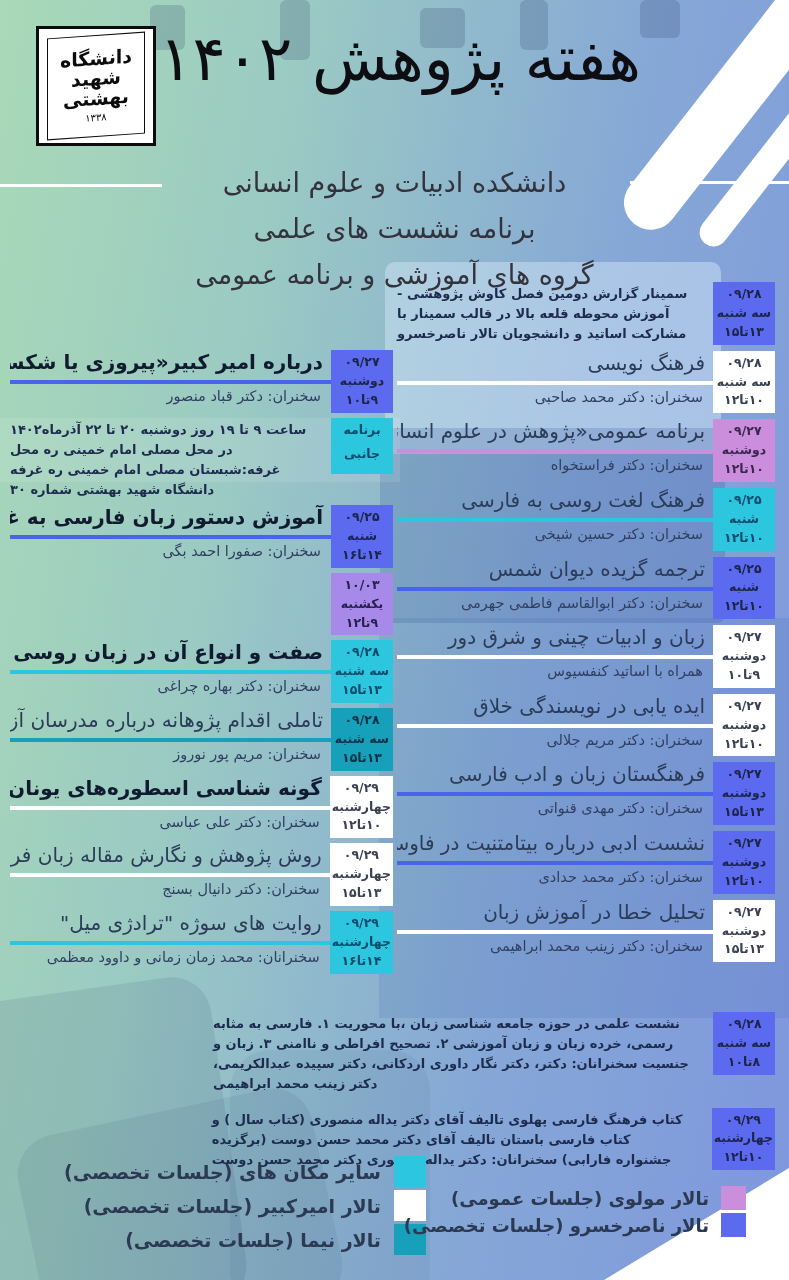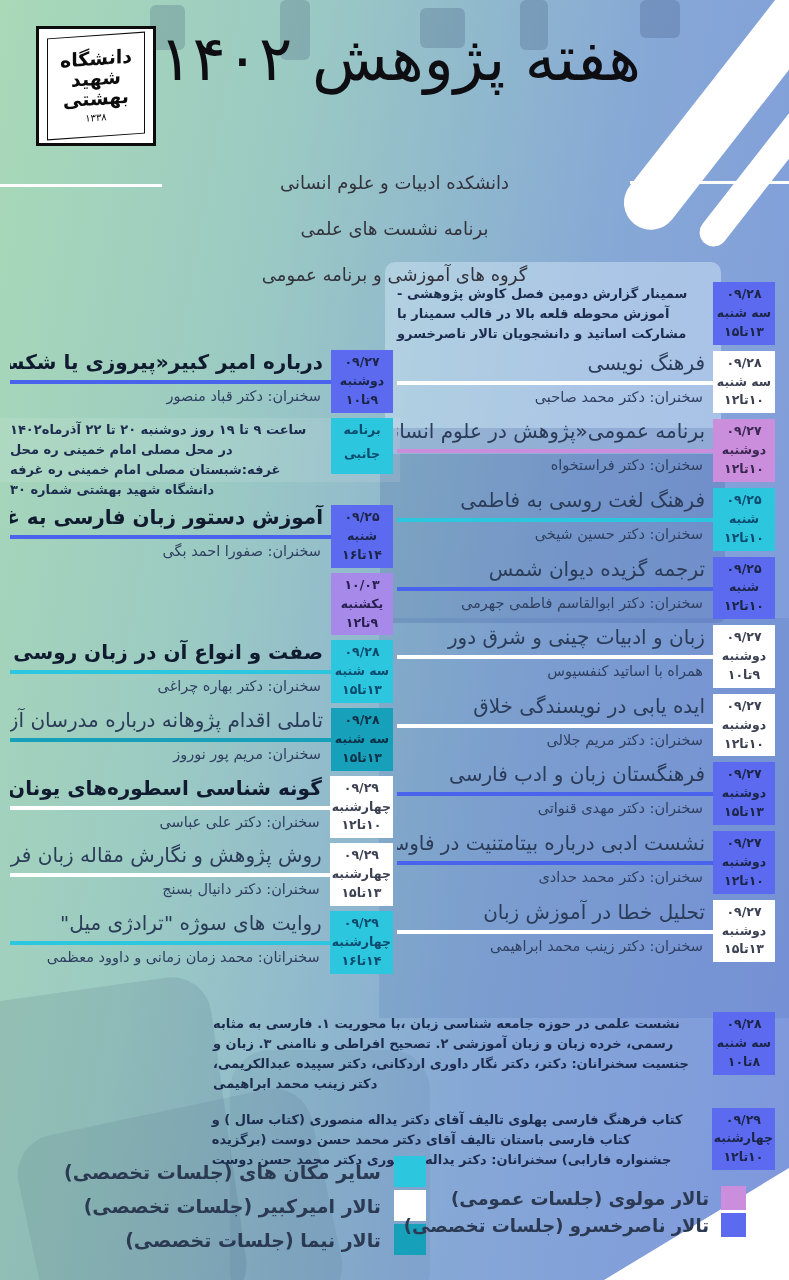--- a/index.html
+++ b/index.html
@@ -30,21 +30,21 @@
   .hline{position:absolute;background:#fff;height:3px;pointer-events:none;}
   #hline-l{left:0;top:184px;width:162px;}
   #hline-r{left:630px;top:181px;width:159px;}
 
   .logo{position:absolute;left:36px;top:26px;width:120px;height:120px;background:#fff;border:3px solid #0c0c0c;box-sizing:border-box;padding:6px 8px;color:#0c0c0c;}
   .logo-inner{width:100%;height:100%;border:1px solid #0c0c0c;box-sizing:border-box;display:flex;flex-direction:column;justify-content:center;text-align:center;transform:skewY(-4deg);}
   .logo-line{font-weight:bold;font-size:19px;line-height:1.05;}
   .logo-year{font-size:10px;margin-top:3px;}
 
   .main-title{position:absolute;left:150px;top:26px;width:500px;text-align:center;font-size:62px;line-height:1.05;font-weight:normal;color:#0d0d12;letter-spacing:-2px;}
-  .subtitle{position:absolute;left:0;top:160px;width:100%;text-align:center;color:#33333d;font-size:18px;line-height:46px;}
+  .subtitle{position:absolute;left:0;top:160px;width:100%;text-align:center;color:#33333d;font-size:27px;line-height:46px;}
 
   .columns{position:absolute;top:270px;left:10px;right:14px;display:flex;gap:4px;}
   .col{display:flex;flex-direction:column;min-width:0;}
   .col-right{flex:0 0 378px;padding-top:12px;}
   .col-left{flex:1;padding-top:80px;}
 
   .row{display:flex;align-items:flex-start;margin-bottom:6px;}
   .col-left .row{margin-bottom:5px;}
   .badge{flex:0 0 62px;min-height:56px;display:flex;flex-direction:column;justify-content:center;gap:2px;text-align:center;font-weight:bold;font-size:12.5px;line-height:1.35;padding:4px 2px;box-sizing:border-box;}
   .b-blue{background:#5c6af0;color:#1b2547;}
@@ -159,21 +159,21 @@
         </div>
       </div>
 
       <div class="row">
         <div class="badge b-cyan">
           <div>۰۹/۲۵</div>
           <div>شنبه</div>
           <div>۱۰تا۱۲</div>
         </div>
         <div class="body">
-          <div class="title">فرهنگ لغت روسی به فاطمی</div>
+          <div class="title">فرهنگ لغت روسی به فارسی</div>
           <div class="t-underline u-cyan"></div>
           <div class="speaker">سخنران: دکتر حسین شیخی</div>
         </div>
       </div>
 
       <div class="row">
         <div class="badge b-blue">
           <div>۰۹/۲۵</div>
           <div>شنبه</div>
           <div>۱۰تا۱۲</div>

